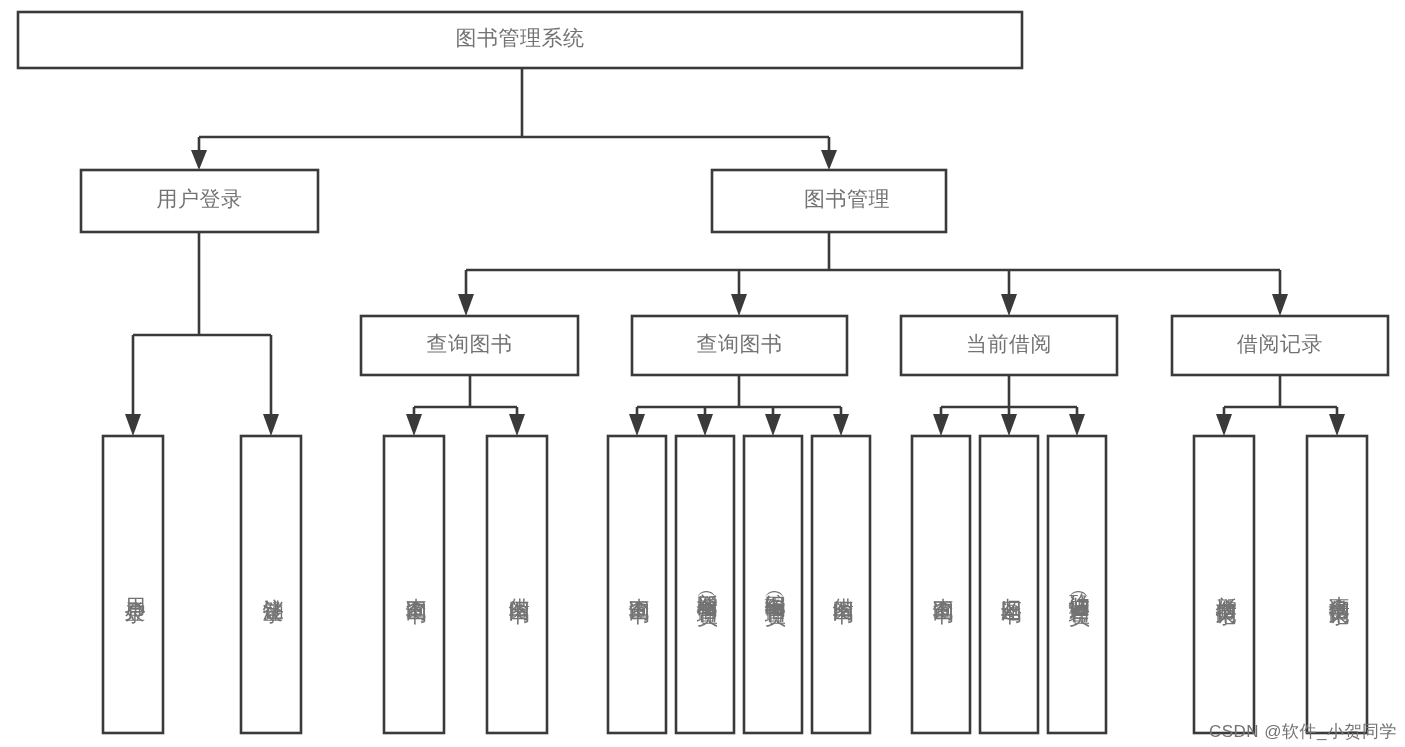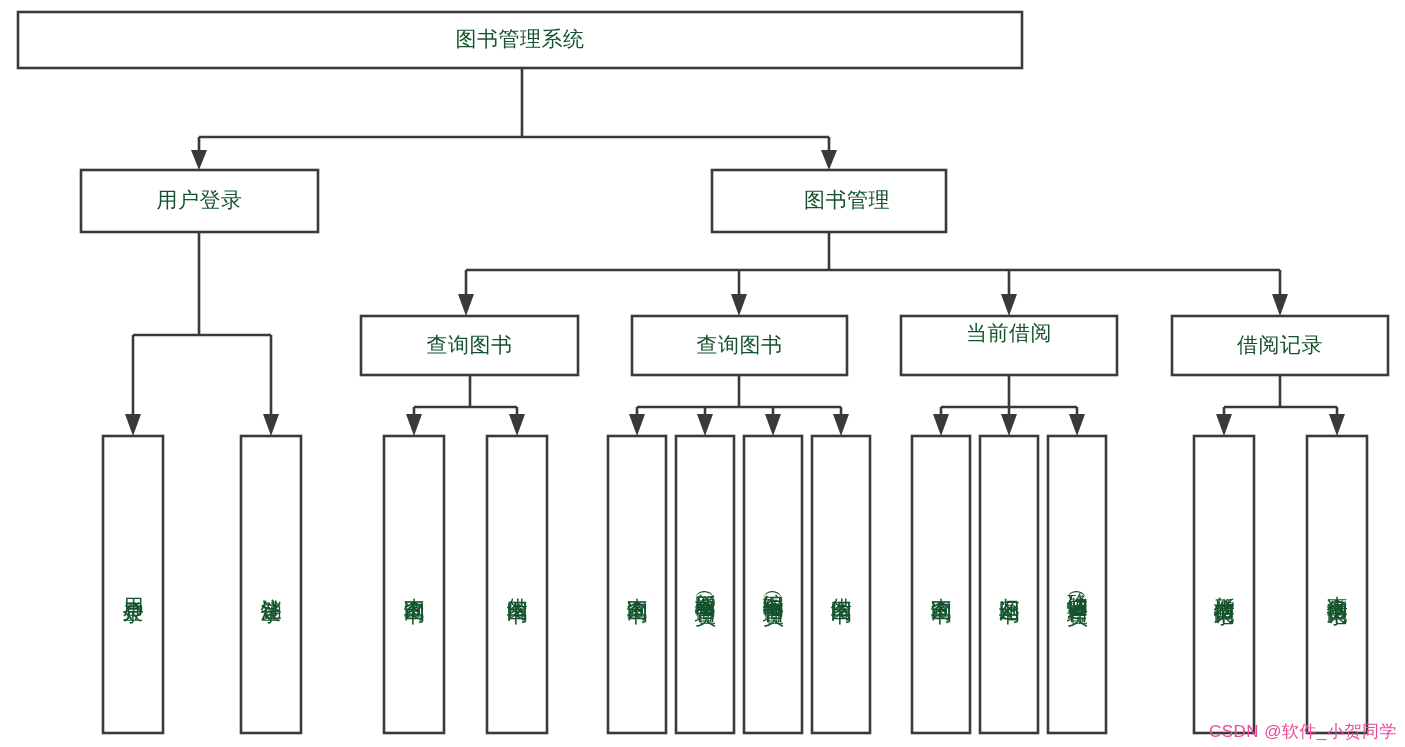--- a/index.html
+++ b/index.html
@@ -40,22 +40,22 @@
   }
   .arrow-head {
     fill: #3a3a3a;
     stroke: none;
   }
   .node-label {
     position: absolute;
     display: flex;
     align-items: center;
     justify-content: center;
-    color: #14532d;
-    font-family: Liberation Serif, serif;
+    color: #737373;
+    font-family: Liberation Mono, monospace;
     pointer-events: none;
     box-sizing: border-box;
   }
   .node-label.horizontal {
     font-size: 21px;
     letter-spacing: 0.5px;
     line-height: 1.2;
     white-space: nowrap;
   }
   .node-label.vertical {
@@ -64,21 +64,21 @@
     font-size: 21px;
     letter-spacing: 2px;
     line-height: 1.25;
     text-align: center;
   }
   .watermark {
     position: absolute;
     right: 8px;
     bottom: 4px;
     font-size: 17px;
-    color: #ec4899;
+    color: #737373;
     font-family: "Liberation Sans", "DejaVu Sans", sans-serif;
     white-space: nowrap;
     letter-spacing: 0.5px;
   }
 </style>
 </head>
 <body>
 
 <div id="diagram-root">
 
@@ -142,21 +142,21 @@
     <rect class="node-box" x="1307" y="436" width="60" height="297"></rect>
   </svg>
 
   <div class="node-label horizontal" style="left:18px; top:12px; width:1004px; height:56px;">图书管理系统</div>
 
   <div class="node-label horizontal" style="left:81px; top:170px; width:237px; height:62px;">用户登录</div>
   <div class="node-label horizontal" style="left:712px; top:170px; width:234px; height:62px;padding-left:36px;">图书管理</div>
 
   <div class="node-label horizontal" style="left:361px; top:316px; width:217px; height:59px;">查询图书</div>
   <div class="node-label horizontal" style="left:632px; top:316px; width:215px; height:59px;">查询图书</div>
-  <div class="node-label horizontal" style="left:901px; top:304px; width:216px; height:59px;">当前借阅</div>
+  <div class="node-label horizontal" style="left:901px; top:316px; width:216px; height:59px;">当前借阅</div>
   <div class="node-label horizontal" style="left:1172px; top:316px; width:216px; height:59px;">借阅记录</div>
 
   <div class="node-label vertical" style="left:103px; top:436px; width:60px; height:297px;">用户登录</div>
   <div class="node-label vertical" style="left:241px; top:436px; width:60px; height:297px;">注销登录</div>
   <div class="node-label vertical" style="left:384px; top:436px; width:60px; height:297px;">查询图书</div>
   <div class="node-label vertical" style="left:487px; top:436px; width:60px; height:297px;">借阅图书</div>
   <div class="node-label vertical" style="left:608px; top:436px; width:58px; height:297px;">查询图书</div>
   <div class="node-label vertical" style="left:676px; top:436px; width:58px; height:297px;">新增图书（管理员）</div>
   <div class="node-label vertical" style="left:744px; top:436px; width:58px; height:297px;">编辑图书（管理员）</div>
   <div class="node-label vertical" style="left:812px; top:436px; width:58px; height:297px;">借阅图书</div>

